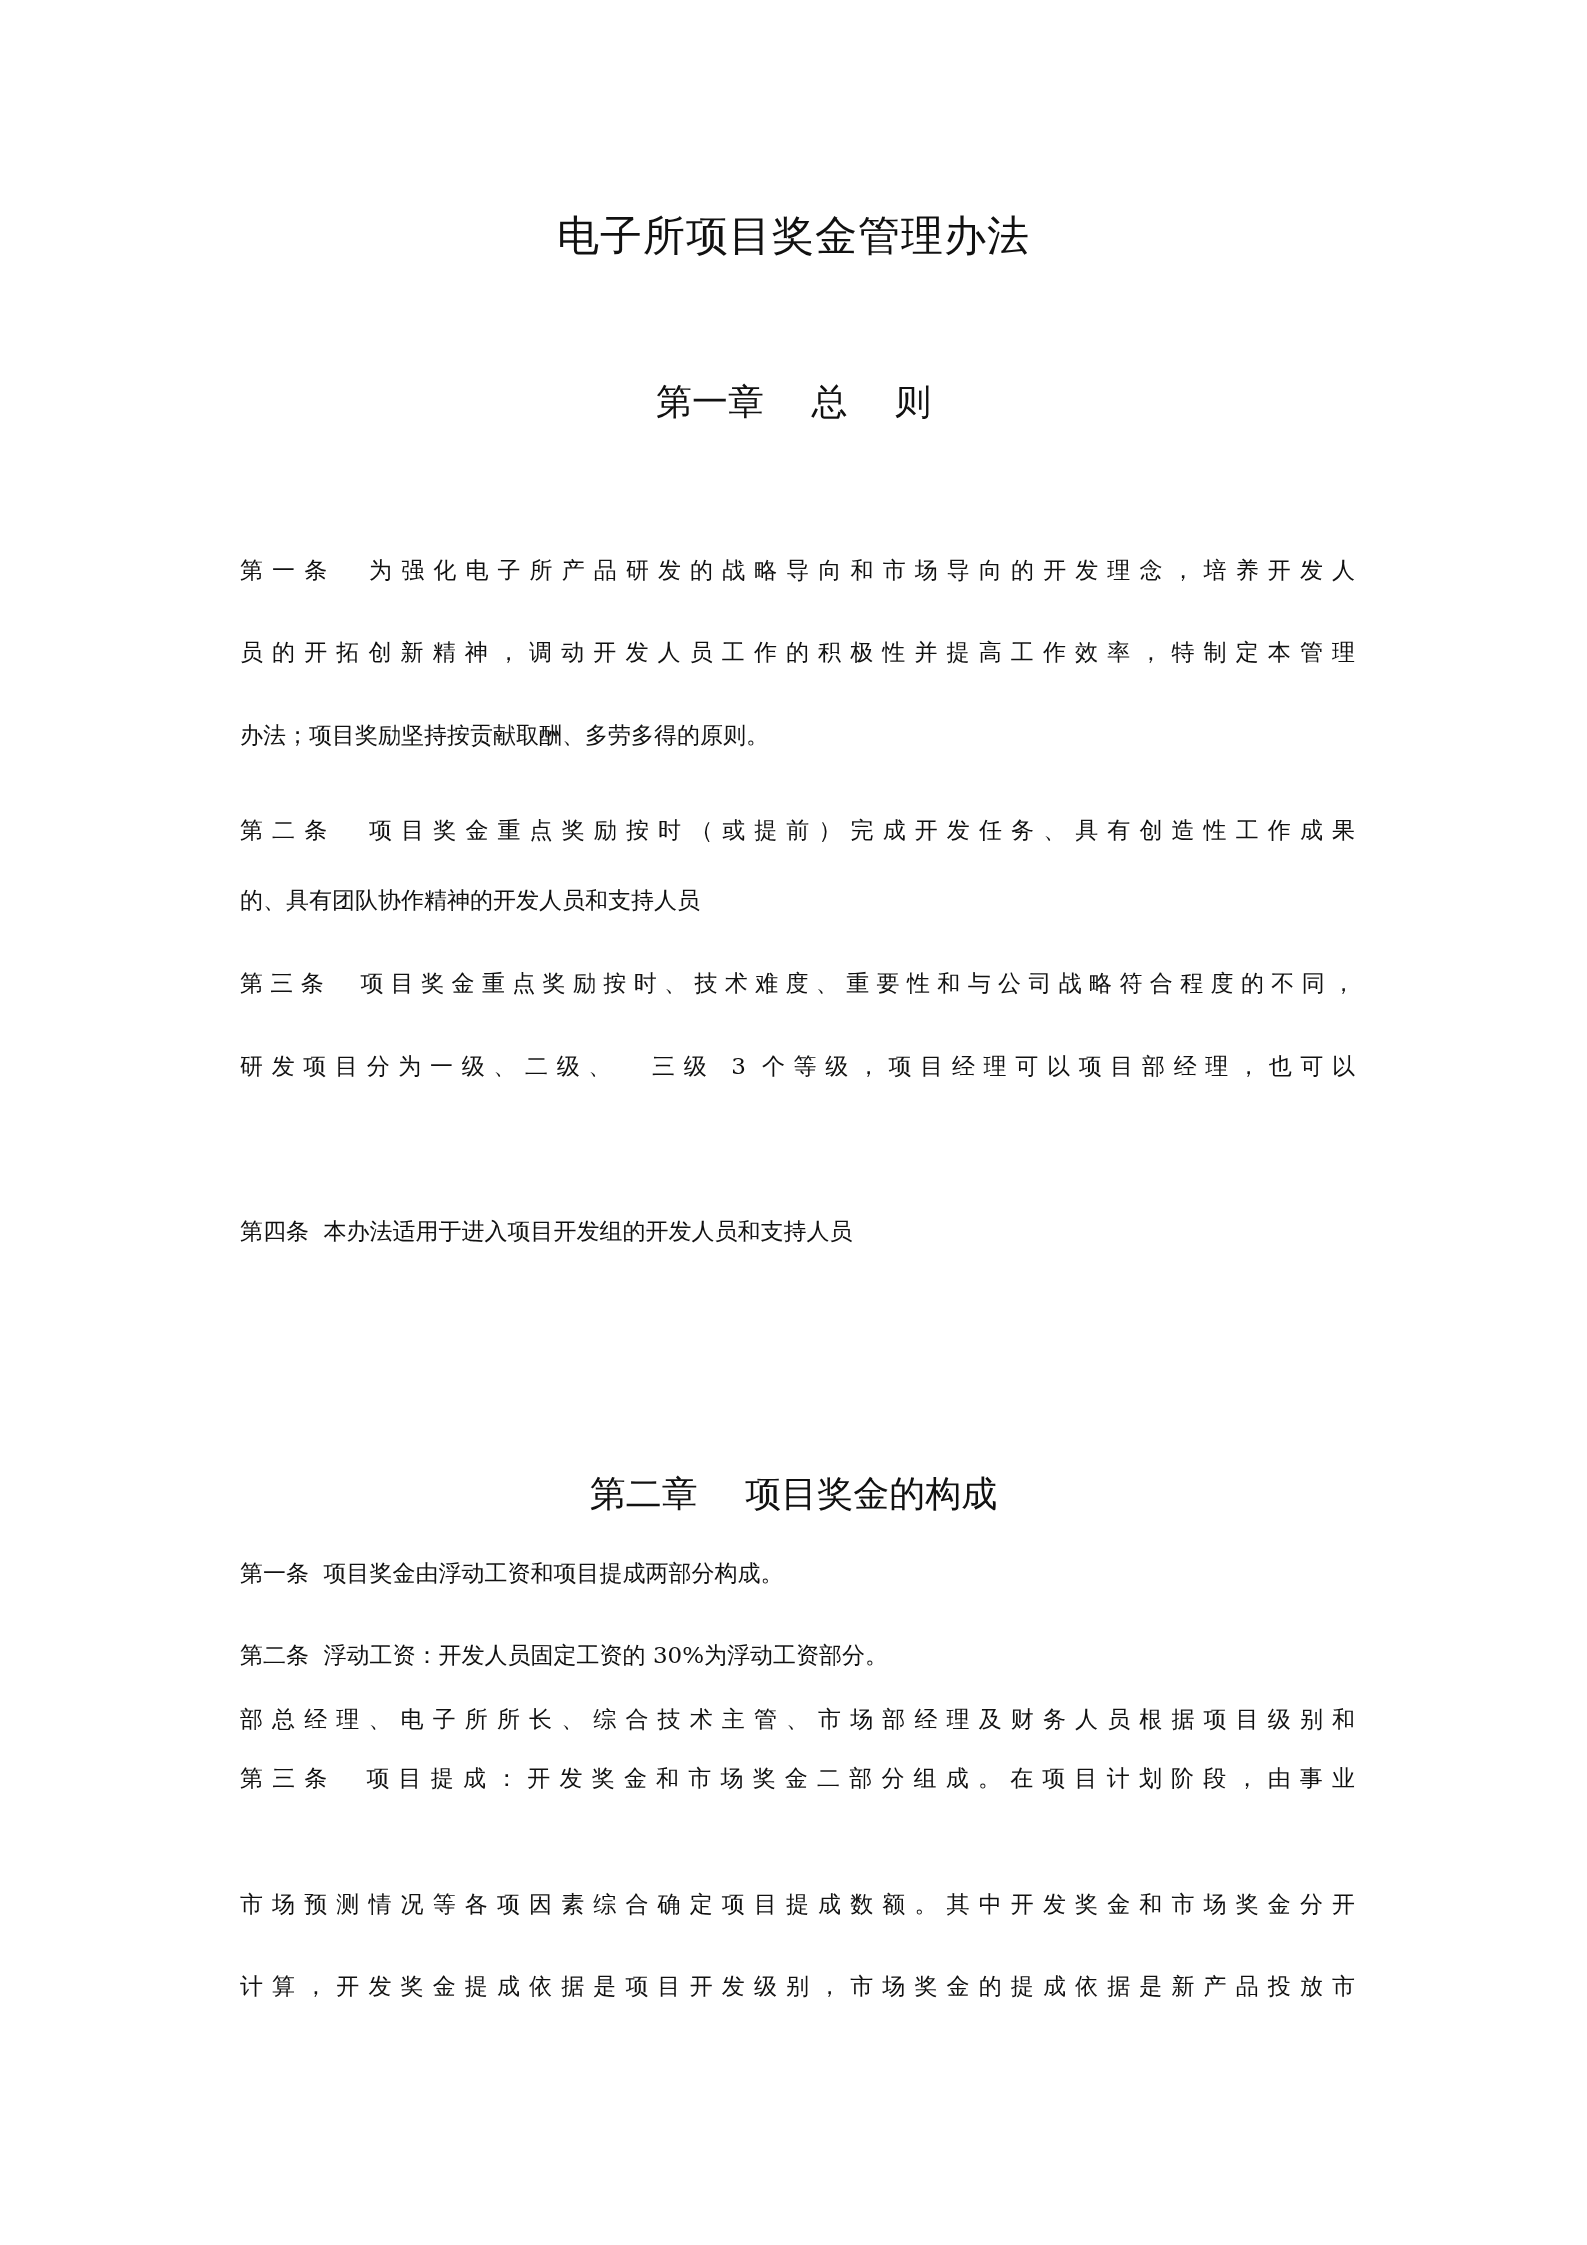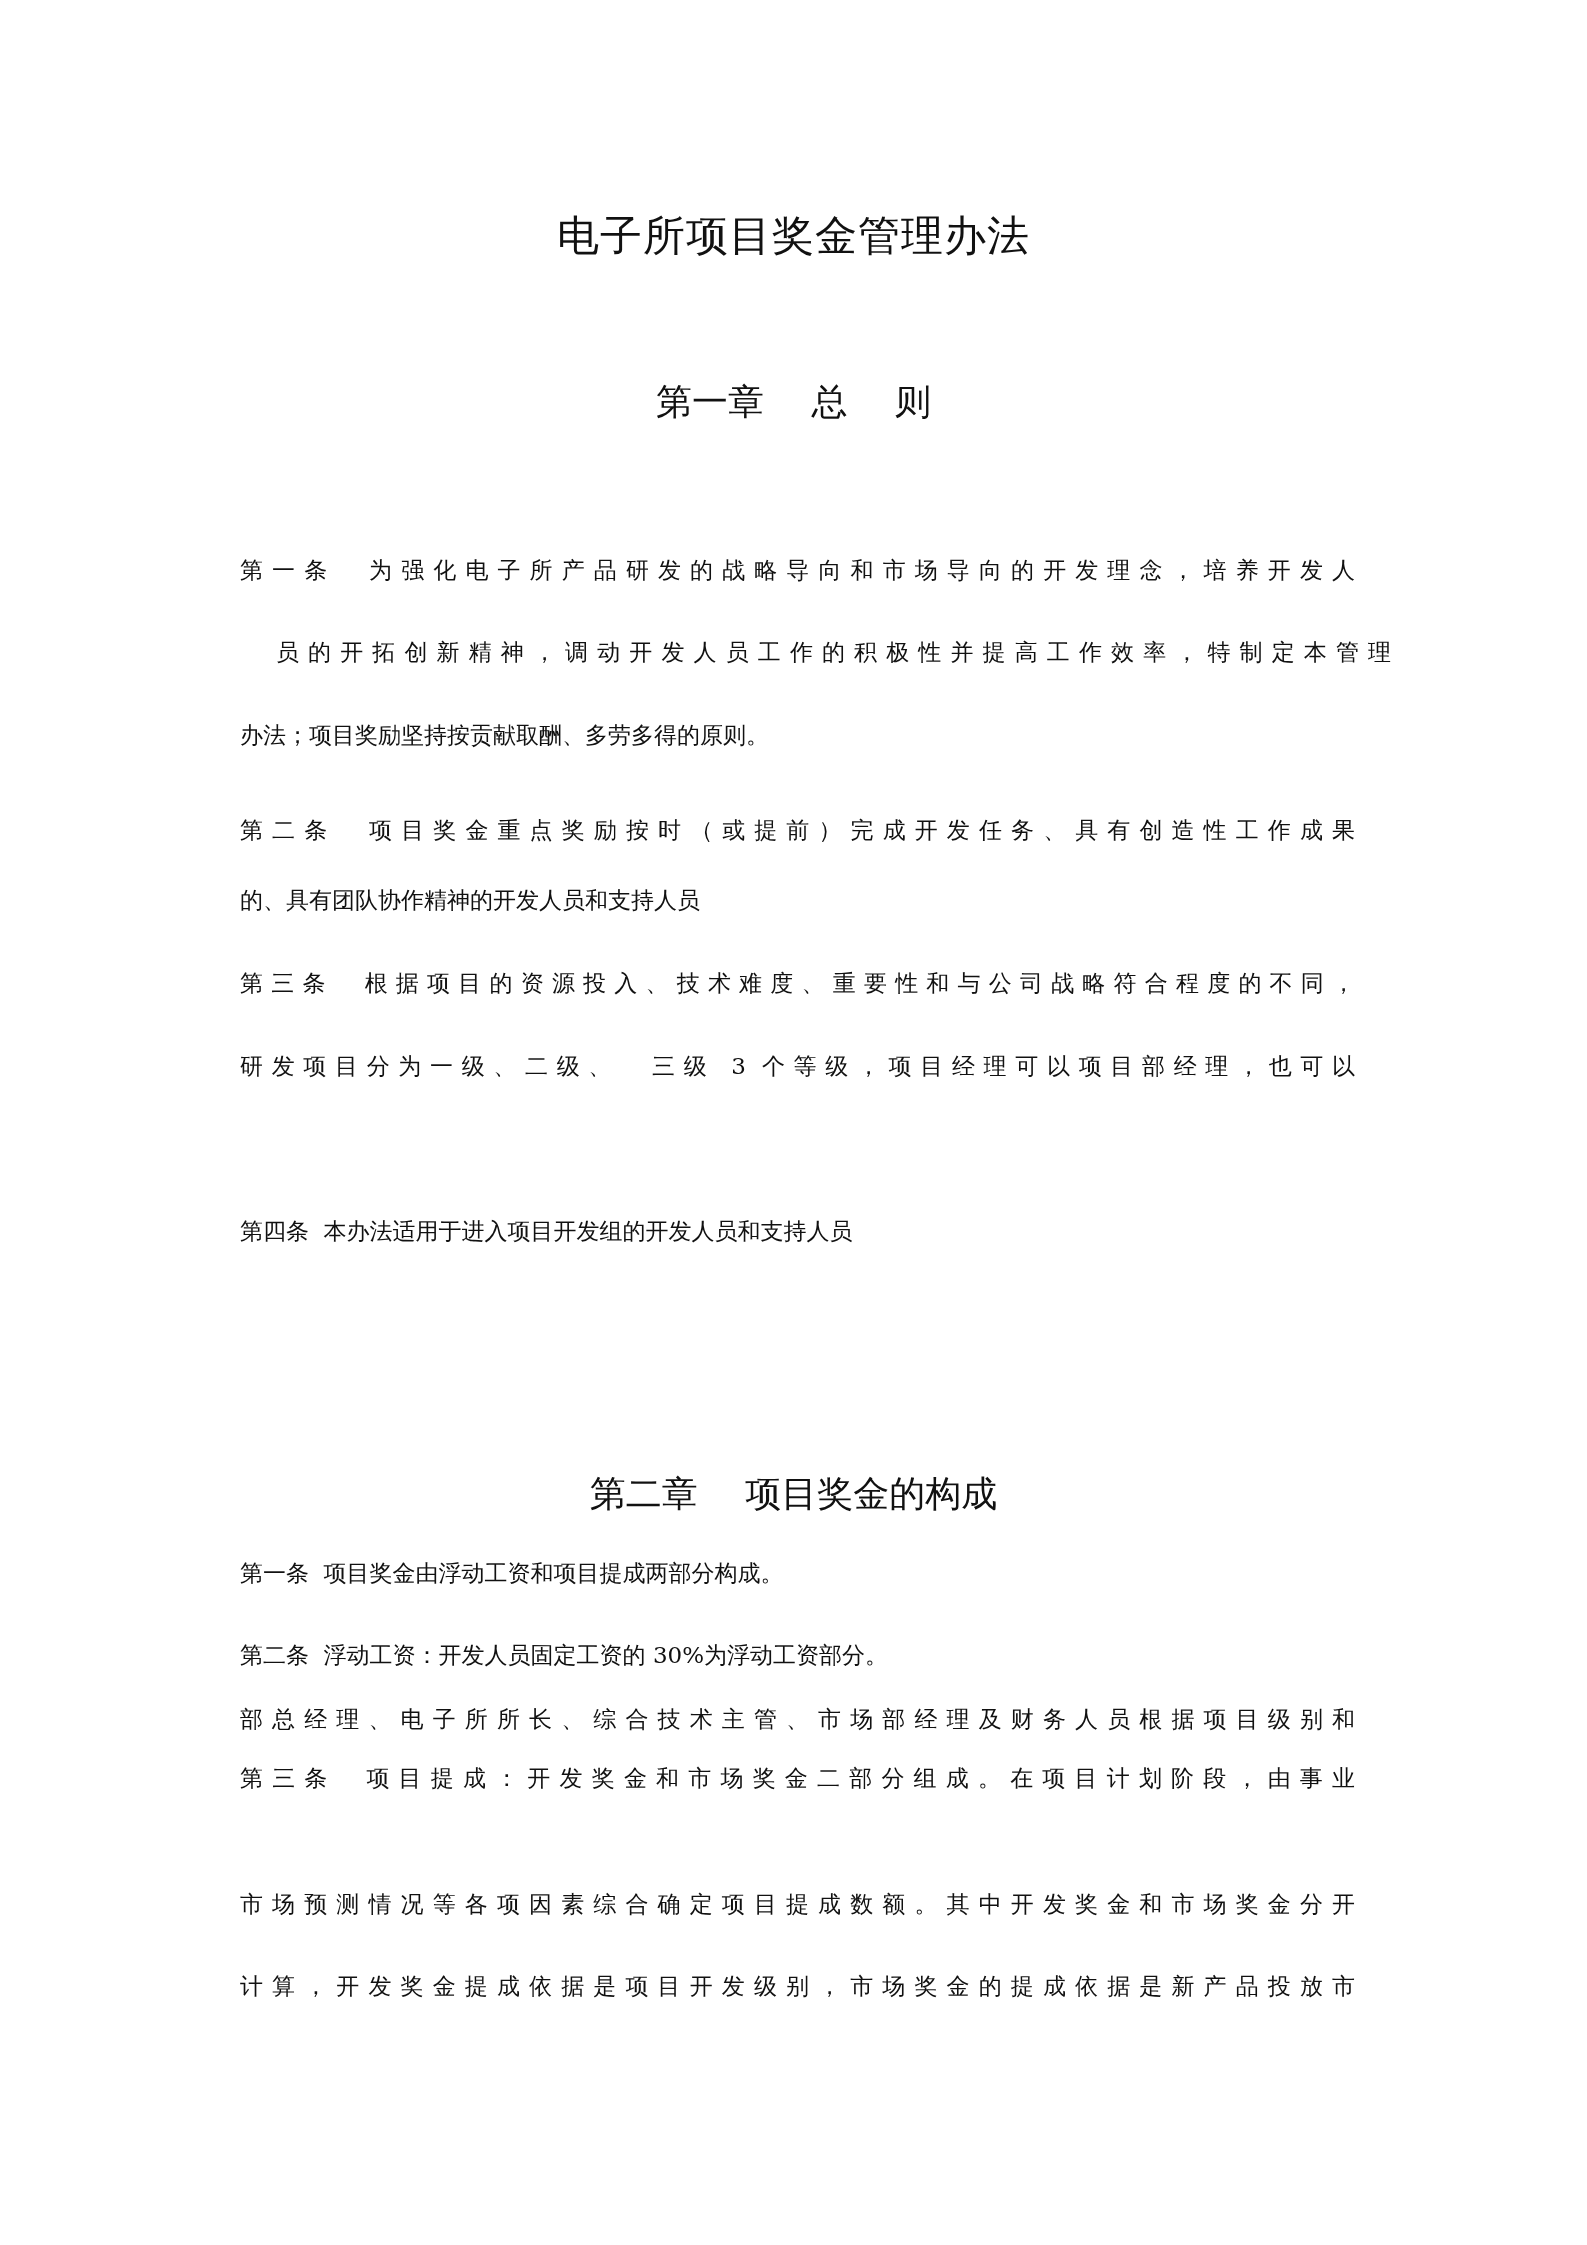--- a/index.html
+++ b/index.html
@@ -15,25 +15,25 @@
 </style>
 </head>
 <body>
 
 <div class="page">
   <div class="title">电子所项目奖金管理办法</div>
 
   <div class="chapter" style="top:378px;">第一章　 总　 则</div>
 
   <div class="line just" style="top:552px;">第一条  为强化电子所产品研发的战略导向和市场导向的开发理念，培养开发人</div>
-  <div class="line just" style="top:634px;margin-left:36px;">员的开拓创新精神，调动开发人员工作的积极性并提高工作效率，特制定本管理</div>
+  <div class="line just" style="top:634px;">员的开拓创新精神，调动开发人员工作的积极性并提高工作效率，特制定本管理</div>
   <div class="line" style="top:717px;">办法；项目奖励坚持按贡献取酬、多劳多得的原则。</div>
   <div class="line just" style="top:800px;margin-top:12px;">第二条  项目奖金重点奖励按时（或提前）完成开发任务、具有创造性工作成果</div>
   <div class="line" style="top:882px;">的、具有团队协作精神的开发人员和支持人员</div>
-  <div class="line just" style="top:965px;">第三条  根据项目的资源投入、技术难度、重要性和与公司战略符合程度的不同，</div>
+  <div class="line just" style="top:965px;">第三条  项目奖金重点奖励按时、技术难度、重要性和与公司战略符合程度的不同，</div>
   <div class="line just" style="top:1048px;">研发项目分为一级、二级、  三级 3 个等级，项目经理可以项目部经理，也可以</div>
   <div class="line" style="top:1213px;">第四条  本办法适用于进入项目开发组的开发人员和支持人员</div>
 
   <div class="chapter" style="top:1470px;">第二章　 项目奖金的构成</div>
 
   <div class="line" style="top:1555px;">第一条  项目奖金由浮动工资和项目提成两部分构成。</div>
   <div class="line" style="top:1637px;">第二条  浮动工资：开发人员固定工资的 30%为浮动工资部分。</div>
   <div class="line just" style="top:1761px;font-family:Liberation Serif, serif;">第三条  项目提成：开发奖金和市场奖金二部分组成。在项目计划阶段，由事业</div>
   <div class="line just" style="top:1701px;">部总经理、电子所所长、综合技术主管、市场部经理及财务人员根据项目级别和</div>
   <div class="line just" style="top:1886px;">市场预测情况等各项因素综合确定项目提成数额。其中开发奖金和市场奖金分开</div>

